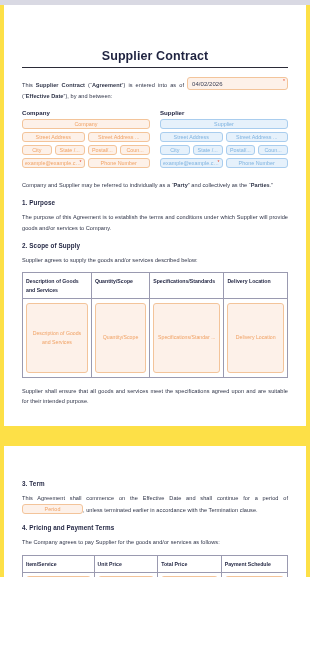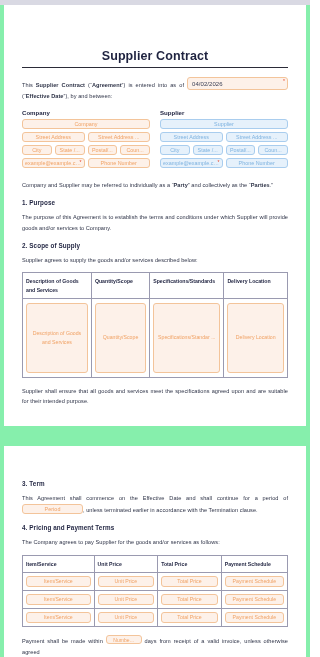--- a/index.html
+++ b/index.html
@@ -4,23 +4,23 @@
 <style>
   * { box-sizing: border-box; }
   html, body {
     margin: 0; padding: 0;
     width: 310px; height: 657px;
     background: #ffffff;
     font-family: "Liberation Sans", sans-serif;
     overflow: hidden;
   }
   .viewport {
-    width: 310px; height: 657px;
+    width: 310px; height: 577px;
     position: relative;
-    background: #86efac;
+    background: #fde047;
     overflow: hidden;
   }
   .topstrip {
     position: absolute; top: 0; left: 0;
     width: 310px; height: 5px;
     background: #d9d9e3;
   }
   .page {
     position: absolute;
     left: 4px; top: 5px;

